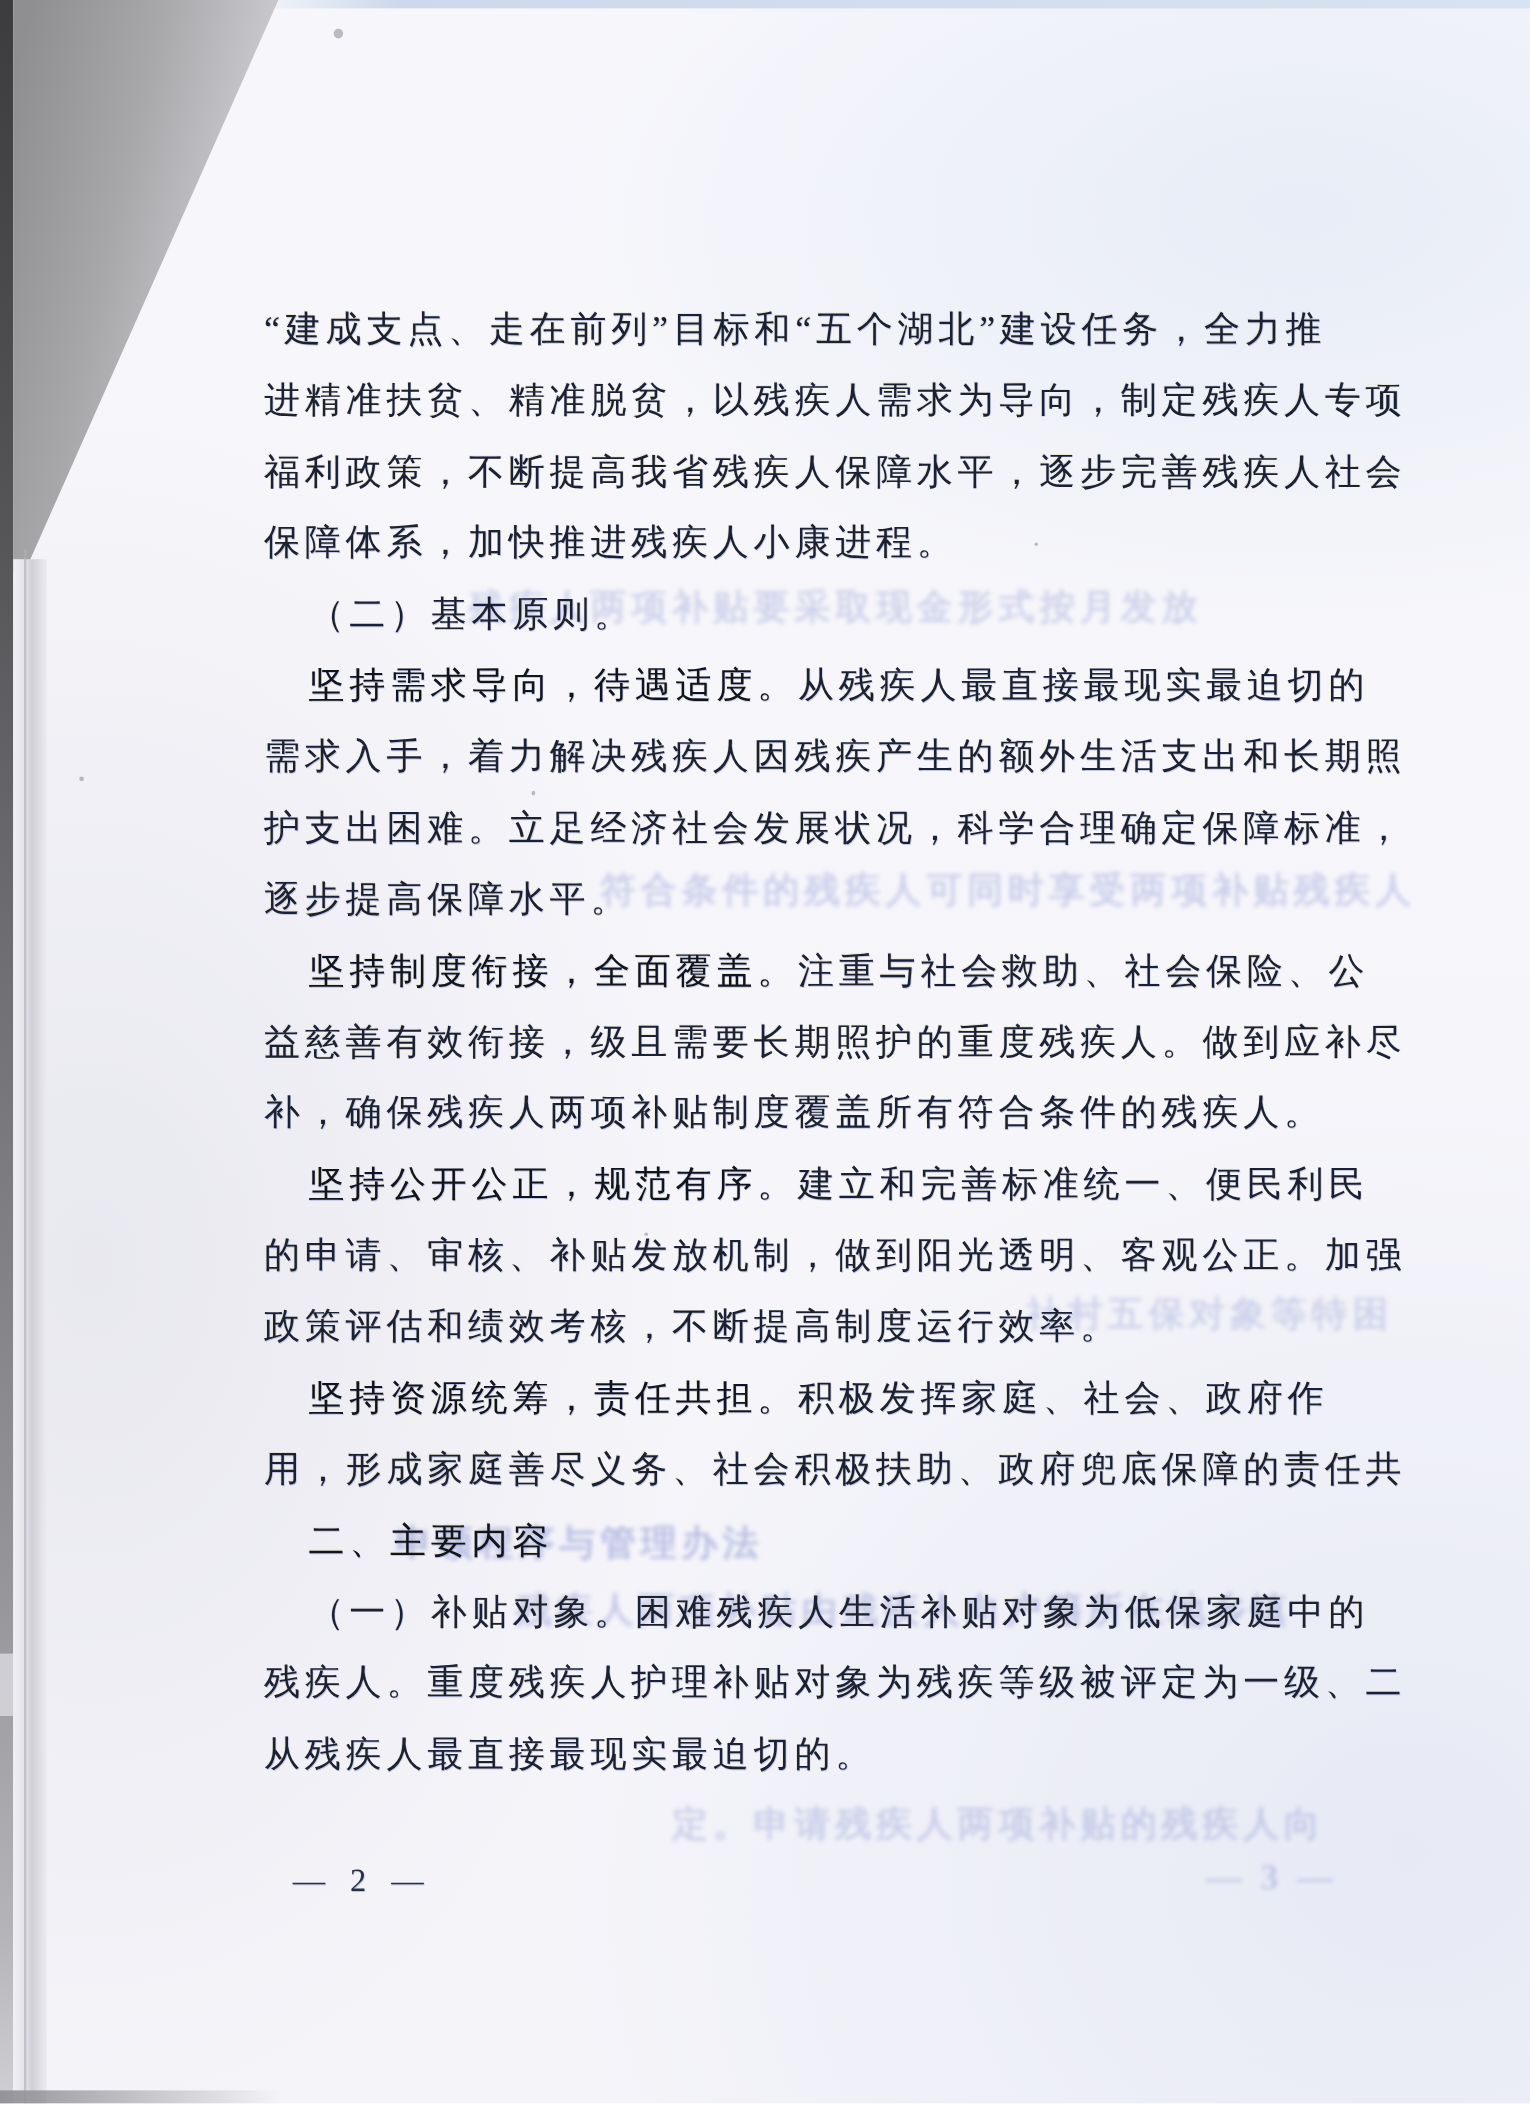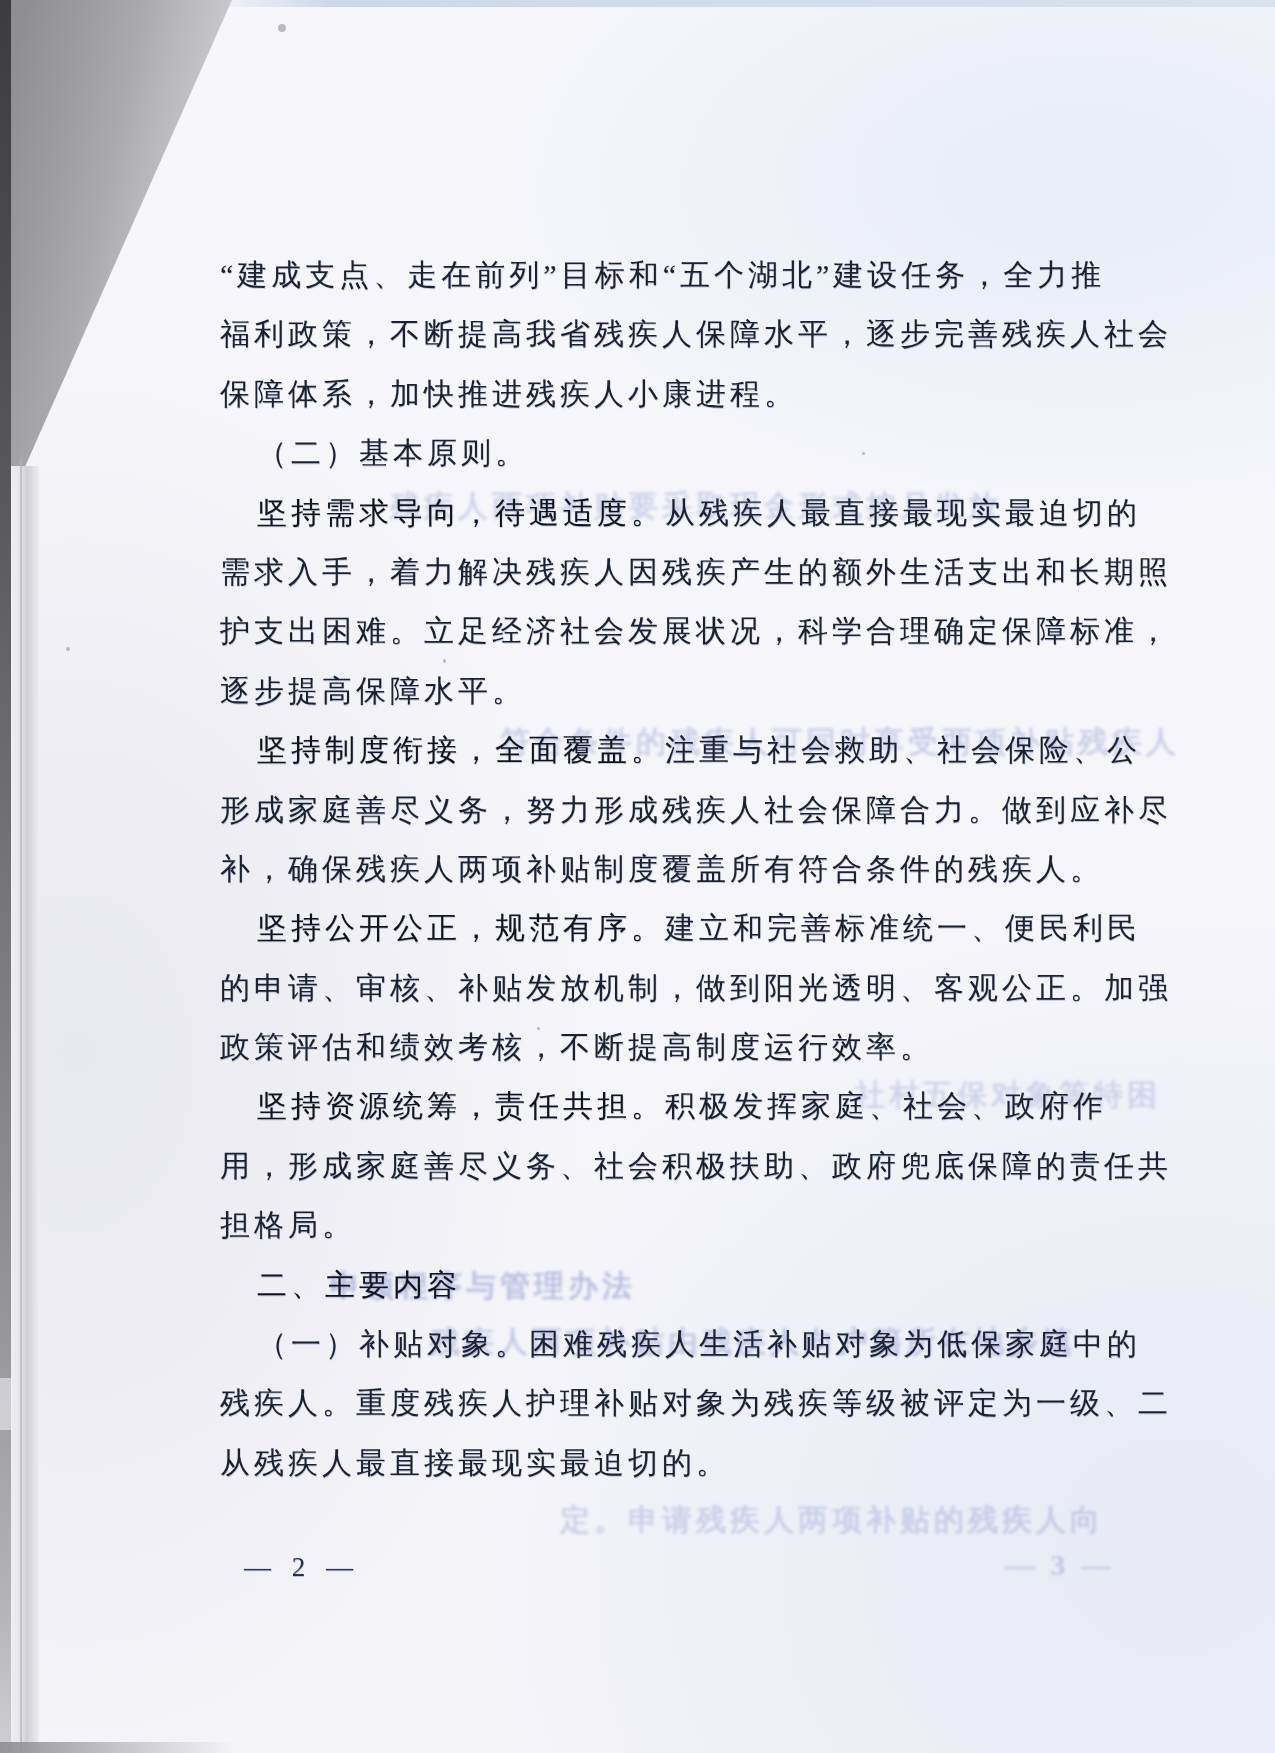--- a/index.html
+++ b/index.html
@@ -70,36 +70,36 @@
       <span class="frag" style="left: 500px; top: 722px; opacity: 0.24;">符合条件的残疾人可同时享受两项补贴残疾人</span>
       <span class="frag" style="left: 855px; top: 1075px; opacity: 0.2;">社村五保对象等特困</span>
       <span class="frag" style="left: 330px; top: 1266px; opacity: 0.34;">申领程序与管理办法</span>
       <span class="frag" style="left: 430px; top: 1322px; opacity: 0.27;">残疾人两项补贴由残疾人向户籍所在地乡镇</span>
       <span class="frag" style="left: 560px; top: 1500px; opacity: 0.22;">定。申请残疾人两项补贴的残疾人向</span>
       <span class="frag" style="left: 1005px; top: 1548px; opacity: 0.26;">— 3 —</span>
     </div>
 
   <div class="text-column">
       <div class="line"><span>“建成支点、走在前列”目标和“五个湖北”建设任务，全力推</span></div>
+      <div class="line"><span>进精准扶贫、精准脱贫，以残疾人需求为导向，制定残疾人专项</span></div>
       <div class="line"><span>福利政策，不断提高我省残疾人保障水平，逐步完善残疾人社会</span></div>
       <div class="line"><span>保障体系，加快推进残疾人小康进程。</span></div>
       <div class="line indent"><span>（二）基本原则。</span></div>
       <div class="line indent"><span class="bold">坚持需求导向，待遇适度。</span><span>从残疾人最直接最现实最迫切的</span></div>
       <div class="line"><span>需求入手，着力解决残疾人因残疾产生的额外生活支出和长期照</span></div>
       <div class="line"><span>护支出困难。立足经济社会发展状况，科学合理确定保障标准，</span></div>
       <div class="line"><span>逐步提高保障水平。</span></div>
       <div class="line indent"><span class="bold">坚持制度衔接，全面覆盖。</span><span>注重与社会救助、社会保险、公</span></div>
-      <div class="line"><span>形成家庭善尽义务，努力形成残疾人社会保障合力。做到应补尽</span></div>
+      <div class="line"><span>益慈善有效衔接，级且需要长期照护的重度残疾人。做到应补尽</span></div>
       <div class="line"><span>补，确保残疾人两项补贴制度覆盖所有符合条件的残疾人。</span></div>
       <div class="line indent"><span class="bold">坚持公开公正，规范有序。</span><span>建立和完善标准统一、便民利民</span></div>
       <div class="line"><span>的申请、审核、补贴发放机制，做到阳光透明、客观公正。加强</span></div>
       <div class="line"><span>政策评估和绩效考核，不断提高制度运行效率。</span></div>
       <div class="line indent"><span class="bold">坚持资源统筹，责任共担。</span><span>积极发挥家庭、社会、政府作</span></div>
       <div class="line"><span>用，形成家庭善尽义务、社会积极扶助、政府兜底保障的责任共</span></div>
-      <div class="line"><span>担格局。</span></div>
       <div class="line indent"><span class="bold">二、主要内容</span></div>
       <div class="line indent"><span>（一）补贴对象。困难残疾人生活补贴对象为低保家庭中的</span></div>
       <div class="line"><span>残疾人。重度残疾人护理补贴对象为残疾等级被评定为一级、二</span></div>
       <div class="line"><span>从残疾人最直接最现实最迫切的。</span></div>
     </div>
 
   <div class="page-number">— 2 —</div>
 </div>
 
 </body></html>

